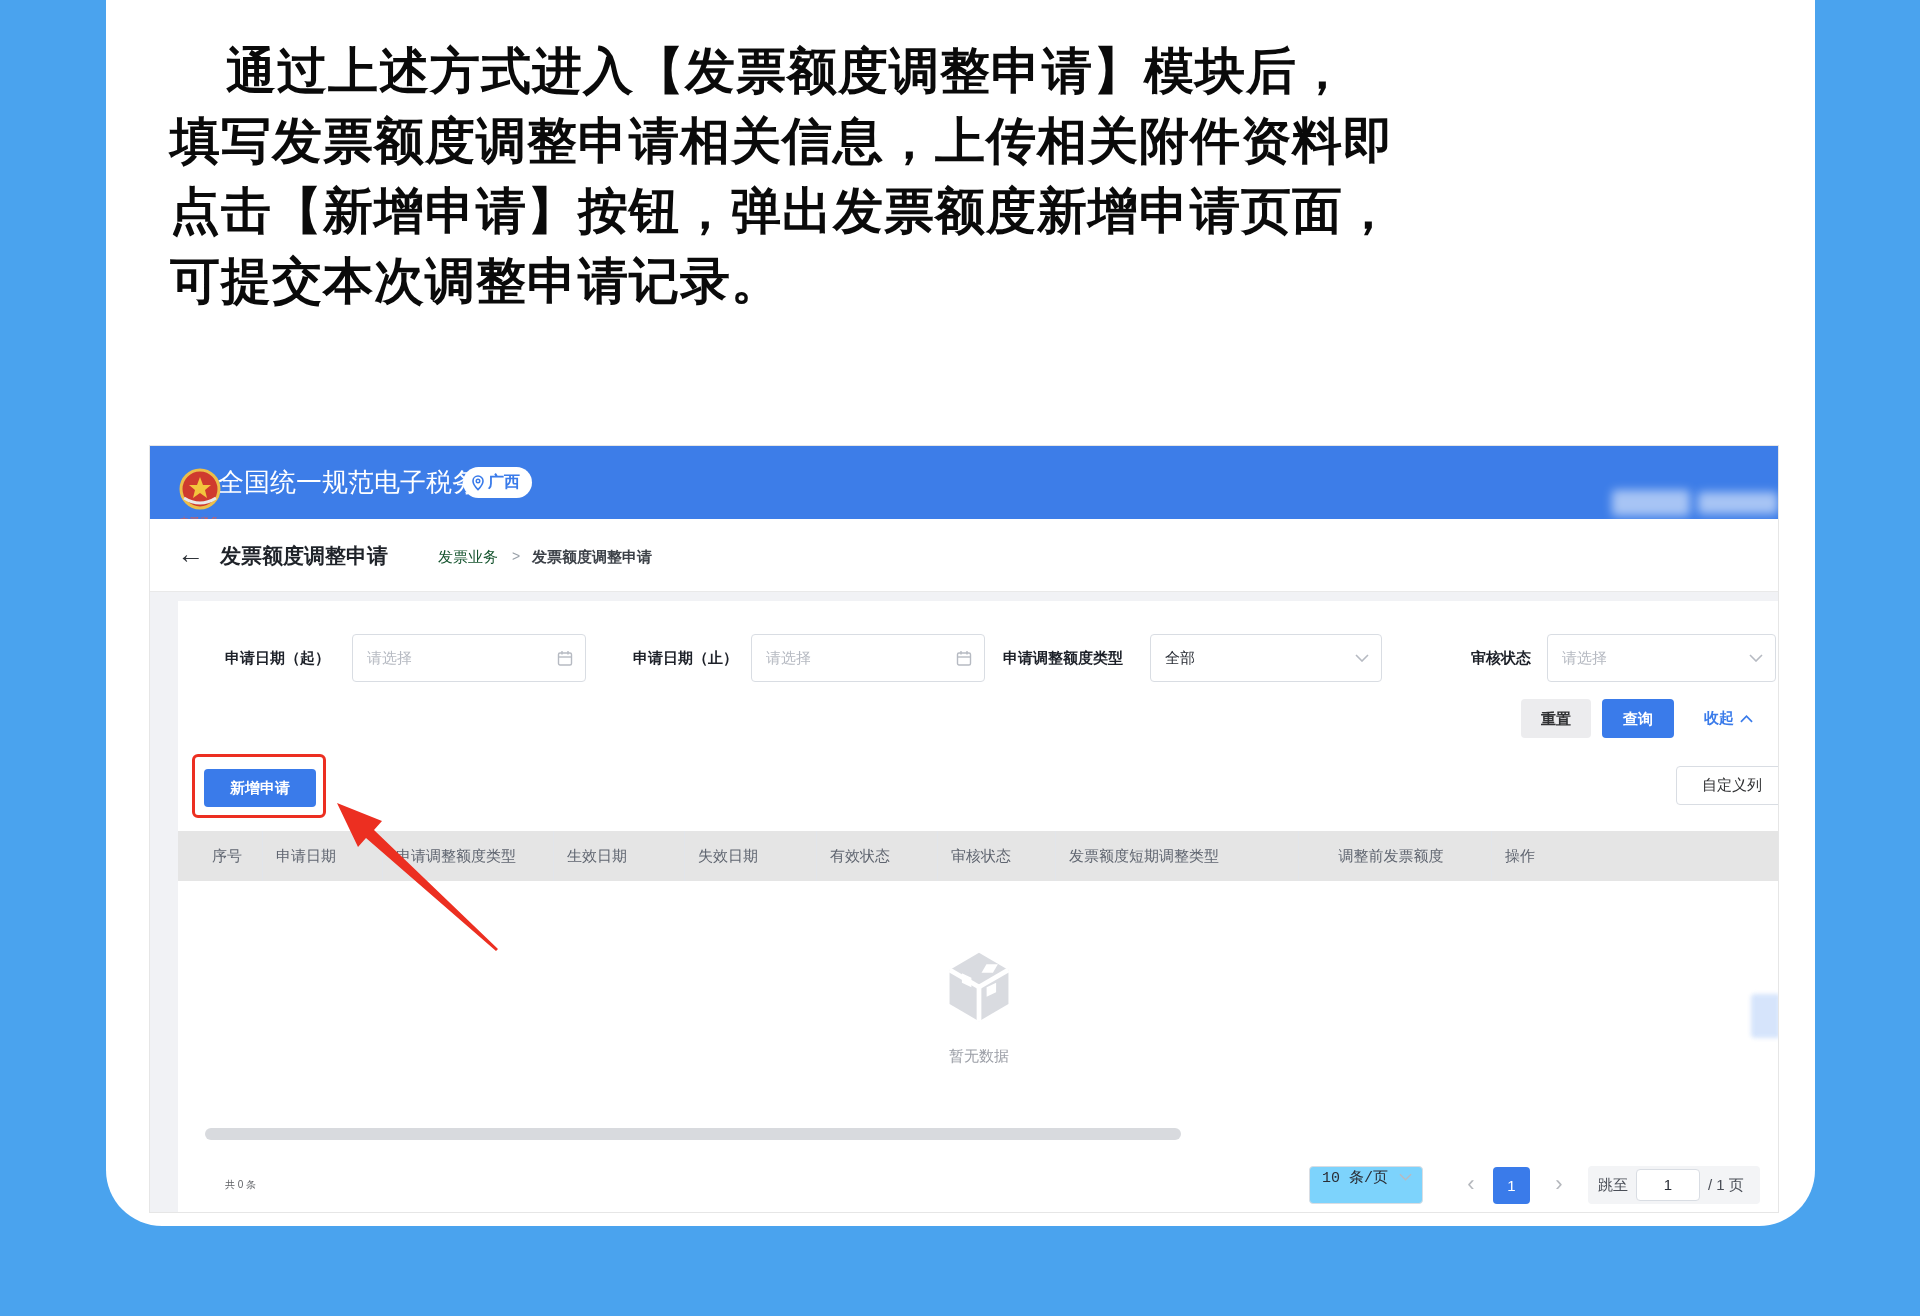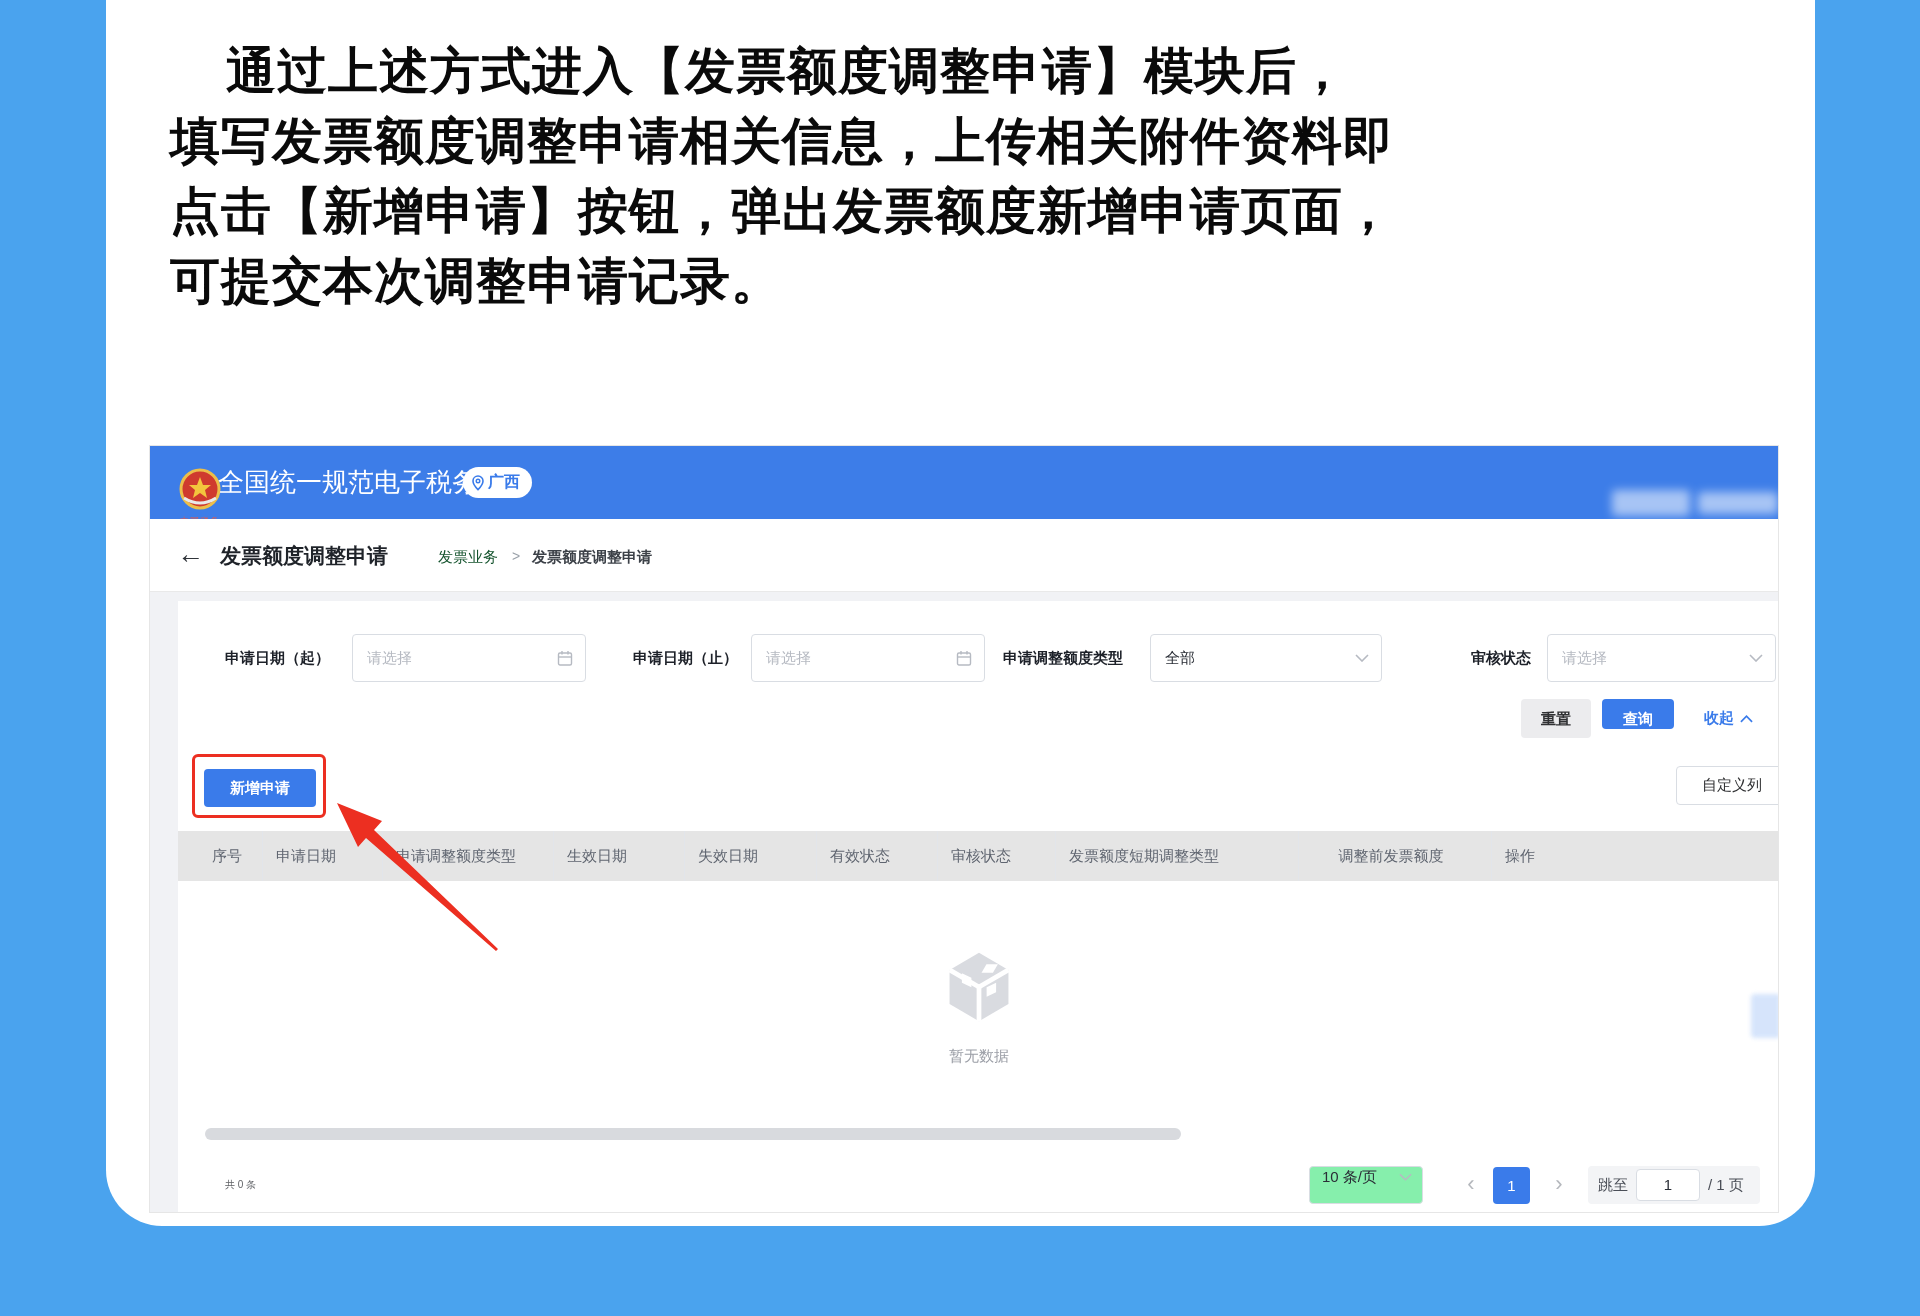--- a/index.html
+++ b/index.html
@@ -38,21 +38,21 @@
   .panel { left:28px; top:155px; width:1602px; height:613px; background:#ffffff; }
 
   .flabel { top:33px; height:48px; line-height:48px; font-size:15px; font-weight:600; color:#1d2129; }
   .fbox { top:33px; height:48px; background:#fff; border:1px solid #d9dde3; border-radius:4px;
           display:flex; align-items:center; padding:0 12px 0 14px; }
   .fbox .ph { flex:1; font-size:15px; color:#b6bac2; }
   .fbox .val { flex:1; font-size:15px; color:#2a2e36; }
 
   .btn { border-radius:4px; font-size:15px; font-weight:600; text-align:center; cursor:pointer; }
   .btn-reset { left:1343px; top:98px; width:70px; height:39px; line-height:39px; background:#ececee; color:#303133; }
-  .btn-query { left:1424px; top:98px; width:72px; height:30px; line-height:39px; background:#3a7bea; color:#ffffff; }
+  .btn-query { left:1424px; top:98px; width:72px; height:39px; line-height:39px; background:#3a7bea; color:#ffffff; }
   .collapse  { left:1526px; top:98px; height:39px; display:flex; align-items:center; gap:6px;
                color:#3a7bea; font-size:15px; font-weight:600; cursor:pointer; }
   .btn-add { left:26px; top:168px; width:112px; height:38px; line-height:38px; background:#3a7bea; color:#fff; }
   .btn-custom { left:1498px; top:165px; width:112px; height:39px; line-height:36px; background:#fff;
                 border:1px solid #d9dde3; color:#303133; font-weight:400; }
 
   .thead { left:0; top:230px; width:1602px; height:50px; background:#e5e5e5; display:flex; overflow:hidden; }
   .th { height:50px; line-height:50px; font-size:15px; color:#5f6570; padding-left:13px;
         border-right:1px solid #e2e5ea; flex:none; white-space:nowrap; overflow:hidden; }
   .th.c0 { width:85px;  padding-left:34px; }
@@ -66,21 +66,21 @@
   .th.c8 { width:193px; text-align:center; padding-right:8px; padding-left:0; }
   .th.c9 { flex:1; border-right:none; }
 
   .empty { left:0; right:0; top:348px; text-align:center; }
   .empty-text { margin-top:18px; font-size:15px; color:#9b9ea6; }
 
   .hscroll { left:27px; top:527px; width:976px; height:12px; background:#d8dade; border-radius:6px; cursor:pointer; }
 
   .total { left:47px; top:565px; height:38px; line-height:38px; font-size:10px; color:#606266; }
   .psize { left:1131px; top:565px; width:114px; height:38px; border:1px solid #d9dde3; border-radius:4px;
-           background:#86efac; display:flex; align-items:center; padding:0 10px 16px 12px; cursor:pointer; }
+           background:#7dd3fc; display:flex; align-items:center; padding:0 10px 16px 12px; cursor:pointer;font-family:Liberation Mono, monospace; }
   .psize span { flex:1; font-size:15px; color:#2a2e36; }
   .pgprev { left:1278px; top:565px; width:30px; height:38px; line-height:36px; text-align:center;
             font-size:22px; color:#b5b8bd; cursor:pointer; }
   .pgcur { left:1315px; top:566px; width:37px; height:37px; line-height:37px; text-align:center;
            background:#3a7bea; color:#fff; font-size:15px; border-radius:4px; cursor:pointer; }
   .pgnext { left:1366px; top:565px; width:30px; height:38px; line-height:36px; text-align:center;
             font-size:22px; color:#b5b8bd; cursor:pointer; }
   .jump { left:1410px; top:565px; width:172px; height:38px; background:#f3f4f6; border-radius:4px;
           display:flex; align-items:center; padding:0 10px; gap:8px; }
   .jump .jlabel, .jump .jsuffix { font-size:15px; color:#4a4e57; white-space:nowrap; }

